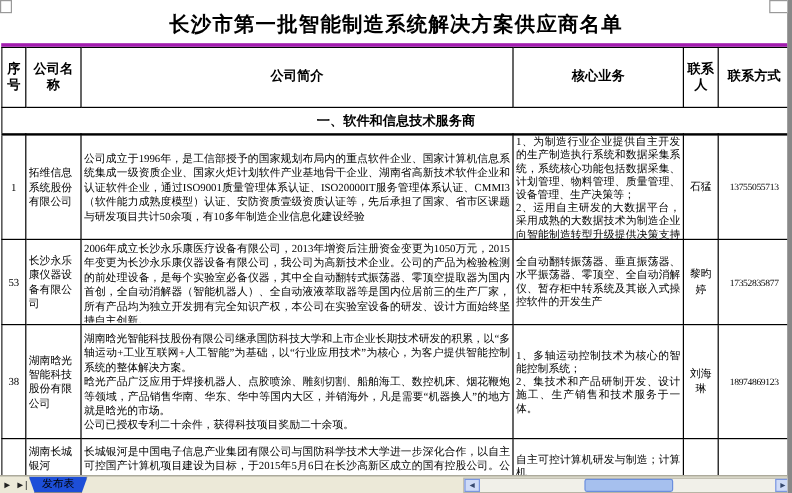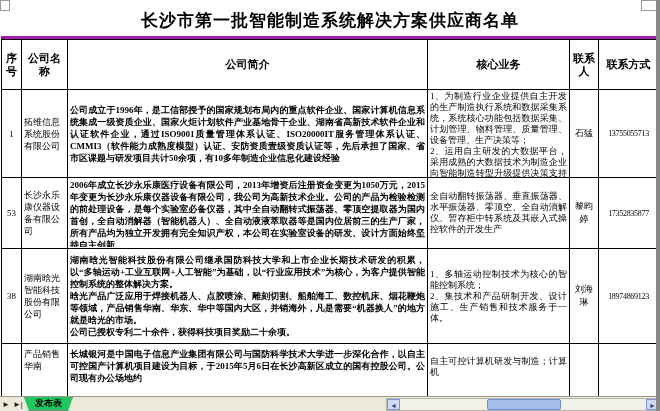--- a/index.html
+++ b/index.html
@@ -13,36 +13,36 @@
   .tablewrap { position:absolute; left:1px; top:36px; width:658px; height:360px; overflow:hidden;
                border-top:3px solid #a21caf; }
   table { border-collapse:collapse; table-layout:fixed; width:657px; }
   td { border:1px solid #000; padding:0 2px; vertical-align:middle; overflow:hidden; }
   tr.hdr td { height:50px; font-size:11px; font-weight:bold; text-align:center; line-height:13px; }
   tr.section td { height:22px; font-size:11px; font-weight:bold; text-align:center;
                   border-bottom:2px solid #000; }
   td .cb { overflow:hidden; }
   .no   { text-align:center; font-size:9px; }
   .name { font-size:9px; line-height:12px; }
-  .intro{ font-size:9px; line-height:12px; text-align:justify; white-space:pre-line;font-weight:bold; }
+  .intro{ font-size:9px; line-height:12px; text-align:justify; white-space:pre-line; }
   .core { font-size:9px; line-height:11px; text-align:justify; white-space:pre-line; }
   .person { text-align:center; font-size:9px; }
   .phone  { text-align:center; font-size:8px; letter-spacing:-0.3px; }
   tr.r1 td { height:88px; } tr.r2 td { height:71px; } tr.r3 td { height:95px;margin-top:31px; }
   tr.r4 td { height:60px; vertical-align:top; }
   tr.r4 td .cb { padding-top:4px; }
   tr.r4 td.corecell .cb { padding-top:12px; }
   
   .bottombar { position:absolute; left:0; top:396px; width:660px; height:15px;
                background:#ece9d8; border-top:1px solid #9c9a8c;
                font-family:"Liberation Sans","DejaVu Sans",sans-serif; }
   .navbtns { position:absolute; left:2px; top:1px; height:13px; font-size:8px; color:#222;
              display:flex; align-items:center; gap:3px; }
-  .sheettab { position:absolute; left:24px; top:0; height:14px; padding:0 10px; background:#22c55e;
-              border:1px solid #888; border-top:none; font-size:9px; line-height:13px; font-weight:bold;
+  .sheettab { position:absolute; left:24px; top:0; height:14px; padding:0 10px; background:#1d4ed8;
+              border:1px solid #888; border-top:none; font-size:9px; line-height:13px; font-weight:normal;
               clip-path:polygon(0 0,100% 0,calc(100% - 5px) 100%,5px 100%); }
   .hscroll { position:absolute; left:386px; top:1px; width:274px; height:13px; background:#f1f0e9;
              border:1px solid #b8b5a5; }
   .sbtn { position:absolute; top:0; width:13px; height:11px; background:#cfdbf7; border:1px solid #7a96df;
           color:#36486e; font-size:7px; line-height:11px; text-align:center; }
   .sbtn.left { left:0; } .sbtn.right { right:0; }
   .sthumb { position:absolute; left:100px; top:0; width:74px; height:11px;
             background:#a6c0ee; border:1px solid #6b8ede; border-radius:2px; }
 </style>
 </head>
@@ -66,20 +66,23 @@
           <col style="width:60px">
       </colgroup>
       <tbody>
           <tr class="hdr">
         <td>序号</td>
         <td>公司名称</td>
         <td>公司简介</td>
         <td>核心业务</td>
         <td>联系人</td>
         <td>联系方式</td>
+      </tr>
+      <tr class="section">
+        <td colspan="6">一、软件和信息技术服务商</td>
       </tr>
 
       <tr class="r1">
         <td class="no">1</td>
         <td>
               <div class="cb name">拓维信息系统股份有限公司</div>
             </td>
         <td>
               <div class="cb intro" style="max-height:84px">公司成立于1996年，是工信部授予的国家规划布局内的重点软件企业、国家计算机信息系统集成一级资质企业、国家火炬计划软件产业基地骨干企业、湖南省高新技术软件企业和认证软件企业，通过ISO9001质量管理体系认证、ISO20000IT服务管理体系认证、CMMI3（软件能力成熟度模型）认证、安防资质壹级资质认证等，先后承担了国家、省市区课题与研发项目共计50余项，有10多年制造企业信息化建设经验</div>
             </td>
@@ -120,21 +123,21 @@
               <div class="cb core" style="max-height:93px">1、多轴运动控制技术为核心的智能控制系统；
 2、集技术和产品研制开发、设计施工、生产销售和技术服务于一体。</div>
             </td>
         <td class="person">刘海琳</td>
         <td class="phone">18974869123</td>
       </tr>
 
       <tr class="r4">
         <td class="no"></td>
         <td>
-              <div class="cb name">产品销售华南</div>
+              <div class="cb name">湖南长城银河</div>
             </td>
         <td>
               <div class="cb intro" style="max-height:56px">长城银河是中国电子信息产业集团有限公司与国防科学技术大学进一步深化合作，以自主可控国产计算机项目建设为目标，于2015年5月6日在长沙高新区成立的国有控股公司。公司现有办公场地约</div>
             </td>
         <td class="corecell">
               <div class="cb core" style="max-height:46px">自主可控计算机研发与制造；计算机</div>
             </td>
         <td class="person"></td>
         <td class="phone"></td>
       </tr>

